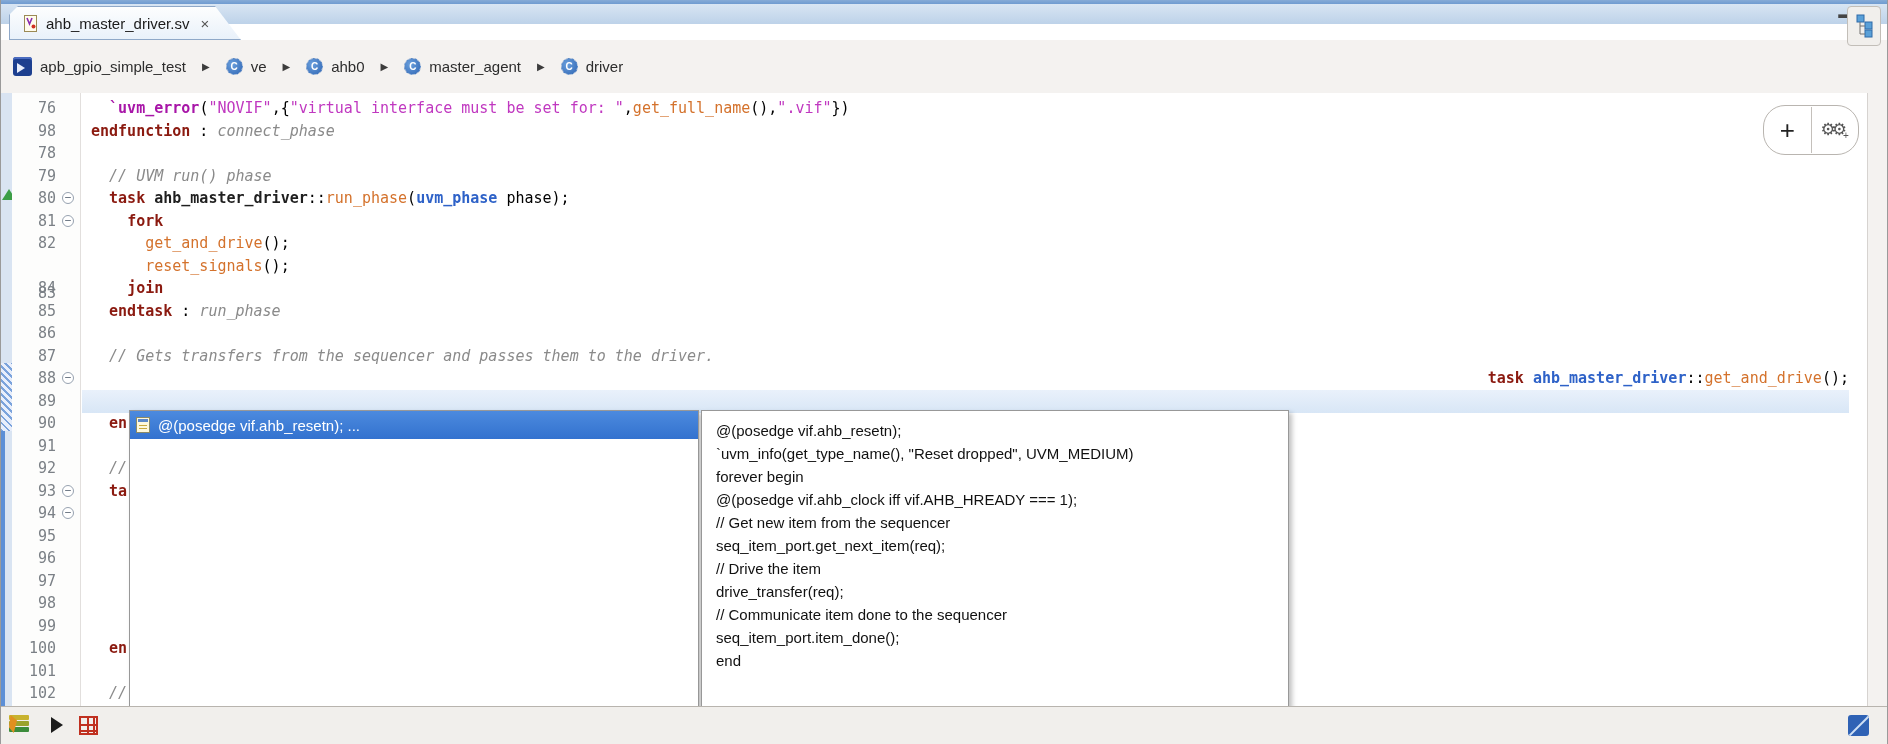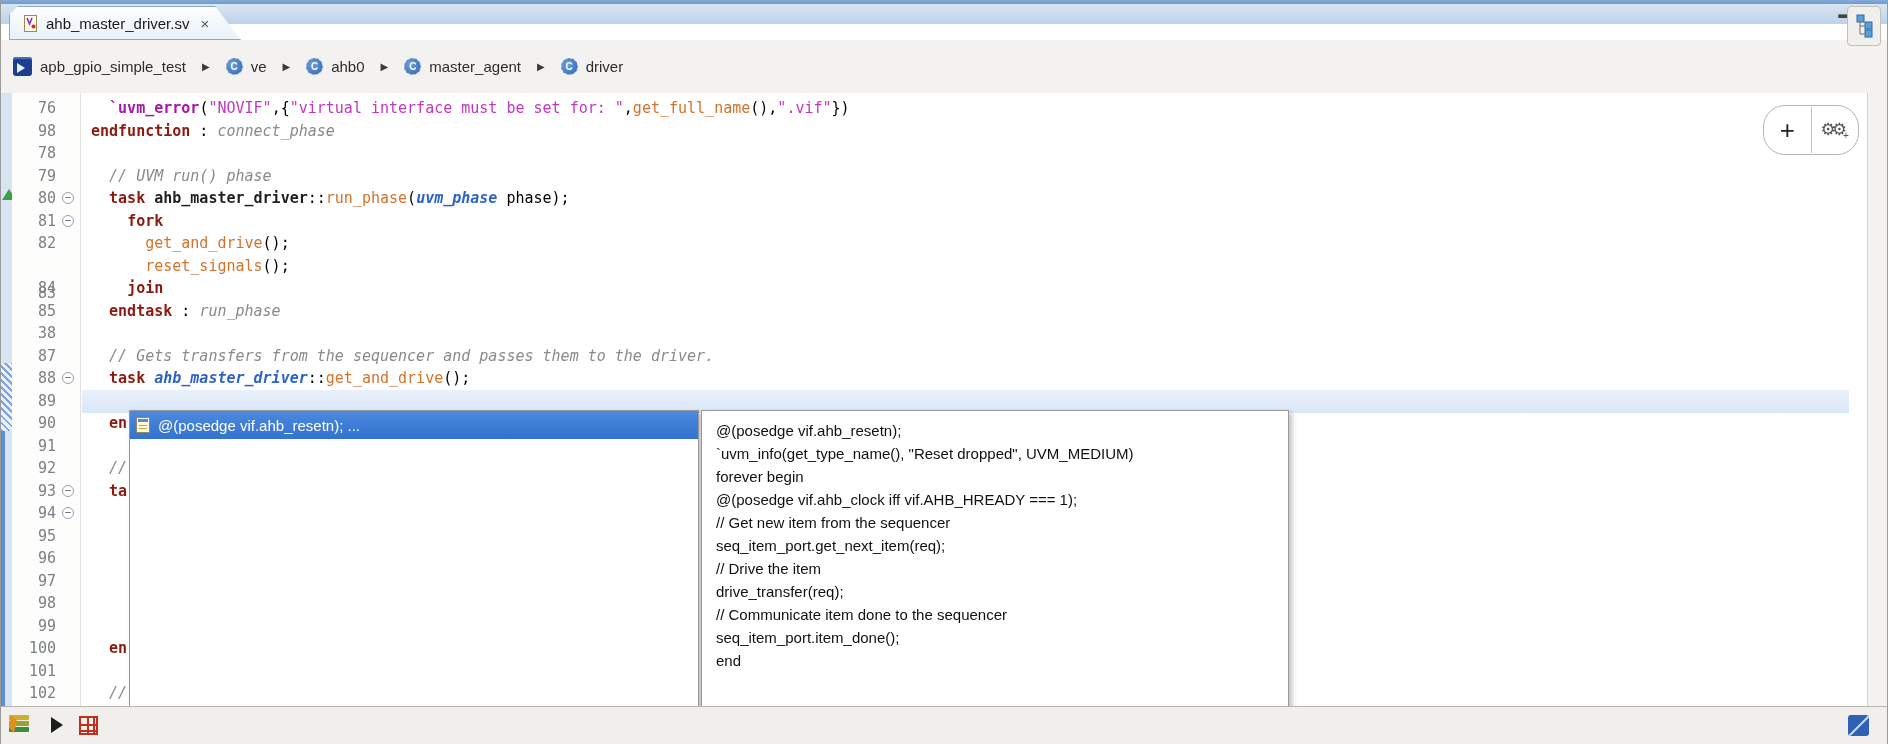--- a/index.html
+++ b/index.html
@@ -51,21 +51,21 @@
   .fold { position:absolute; right:6px; top:5px; width:12px; height:12px; border:1px solid #97a2b0; border-radius:50%;
           background:#fff; color:#67727f; font-size:11px; line-height:9px; text-align:center; }
   .codepane { position:absolute; left:81px; top:0; right:20px; height:100%; }
   .code-row { position:absolute; left:0; width:100%; height:23px; line-height:22px; white-space:pre;
               font-family:"DejaVu Sans Mono", monospace; font-size:15px; color:#000; padding-left:9px; }
   .code-row.hl { background:linear-gradient(#e9f1fb,#d8e6f6); }
   .kw    { color:#8b1a10; font-weight:bold; }
   .macro { color:#a816a8; font-weight:bold; }
   .str   { color:#c038c0; }
   .fn    { color:#d4722c; }
-  .typeb { color:#2e62c8; font-weight:bold;font-style:italic; }
+  .typeb { color:#2e62c8; font-weight:bold; }
   .typed { color:#1f1f1f; font-weight:bold; }
   .cm    { color:#8a8a8a; font-style:italic; }
   .lbl   { color:#8a8a8a; font-style:italic; }
   .pl    { color:#000; }
   .scrollcol { position:absolute; right:0; top:93px; width:20px; height:613px; background:#f4f2f0; border-left:1px solid #d6d3d0; }
 
   
   .fab { position:absolute; left:1762px; top:105px; width:96px; height:50px; background:#fff;
          border:1px solid #b9b5b0; border-radius:22px; display:flex; align-items:center; cursor:pointer; }
   .fab-plus { width:48px; text-align:center; font-size:26px; color:#222; border-right:1px solid #c4c0bb; line-height:46px; }
@@ -203,21 +203,21 @@
       <div class="gut-row" style="top: 161.5px; margin-top: 27px;">
         <span class="gut-num">83</span>
       </div>
       <div class="gut-row" style="top: 184px;">
         <span class="gut-num">84</span>
       </div>
       <div class="gut-row" style="top: 206.5px;">
         <span class="gut-num">85</span>
       </div>
       <div class="gut-row" style="top: 229px;">
-        <span class="gut-num">38</span>
+        <span class="gut-num">86</span>
       </div>
       <div class="gut-row" style="top: 251.5px;">
         <span class="gut-num">87</span>
       </div>
       <div class="gut-row" style="top: 274px;">
         <span class="gut-num">88</span>
         <span class="fold">−</span>
       </div>
       <div class="gut-row" style="top: 296.5px;">
         <span class="gut-num">89</span>
@@ -270,21 +270,21 @@
       <div class="code-row" style="top: 49px;"></div>
       <div class="code-row" style="top: 71.5px;"><span class="pl">  </span><span class="cm">// UVM run() phase</span></div>
       <div class="code-row" style="top: 94px;"><span class="pl">  </span><span class="kw">task</span><span class="pl"> </span><span class="typed">ahb_master_driver</span><span class="pl">::</span><span class="fn">run_phase</span><span class="pl">(</span><span class="typeb">uvm_phase</span><span class="pl"> phase);</span></div>
       <div class="code-row" style="top: 116.5px;"><span class="pl">    </span><span class="kw">fork</span></div>
       <div class="code-row" style="top: 139px;"><span class="pl">      </span><span class="fn">get_and_drive</span><span class="pl">();</span></div>
       <div class="code-row" style="top: 161.5px;"><span class="pl">      </span><span class="fn">reset_signals</span><span class="pl">();</span></div>
       <div class="code-row" style="top: 184px;"><span class="pl">    </span><span class="kw">join</span></div>
       <div class="code-row" style="top: 206.5px;"><span class="pl">  </span><span class="kw">endtask</span><span class="pl"> : </span><span class="lbl">run_phase</span></div>
       <div class="code-row" style="top: 229px;"></div>
       <div class="code-row" style="top: 251.5px;"><span class="pl">  </span><span class="cm">// Gets transfers from the sequencer and passes them to the driver.</span></div>
-      <div class="code-row" style="top: 274px;"><span class="pl">  </span><span class="kw">task</span><span class="pl"> </span><span class="typeb">ahb_master_driver</span><span class="pl">::</span><span class="fn">get_and_drive</span><span class="pl">();</span></div>
+      <div class="code-row" style="top: 274px; text-align: right;"><span class="pl">  </span><span class="kw">task</span><span class="pl"> </span><span class="typeb">ahb_master_driver</span><span class="pl">::</span><span class="fn">get_and_drive</span><span class="pl">();</span></div>
       <div class="code-row hl" style="top: 296.5px;"></div>
       <div class="code-row" style="top: 319px;"><span class="pl">  </span><span class="kw">en</span></div>
       <div class="code-row" style="top: 341.5px;"></div>
       <div class="code-row" style="top: 364px;"><span class="pl">  </span><span class="cm">//</span></div>
       <div class="code-row" style="top: 386.5px;"><span class="pl">  </span><span class="kw">ta</span></div>
       <div class="code-row" style="top: 409px;"></div>
       <div class="code-row" style="top: 431.5px;"></div>
       <div class="code-row" style="top: 454px;"></div>
       <div class="code-row" style="top: 476.5px;"></div>
       <div class="code-row" style="top: 499px;"></div>

